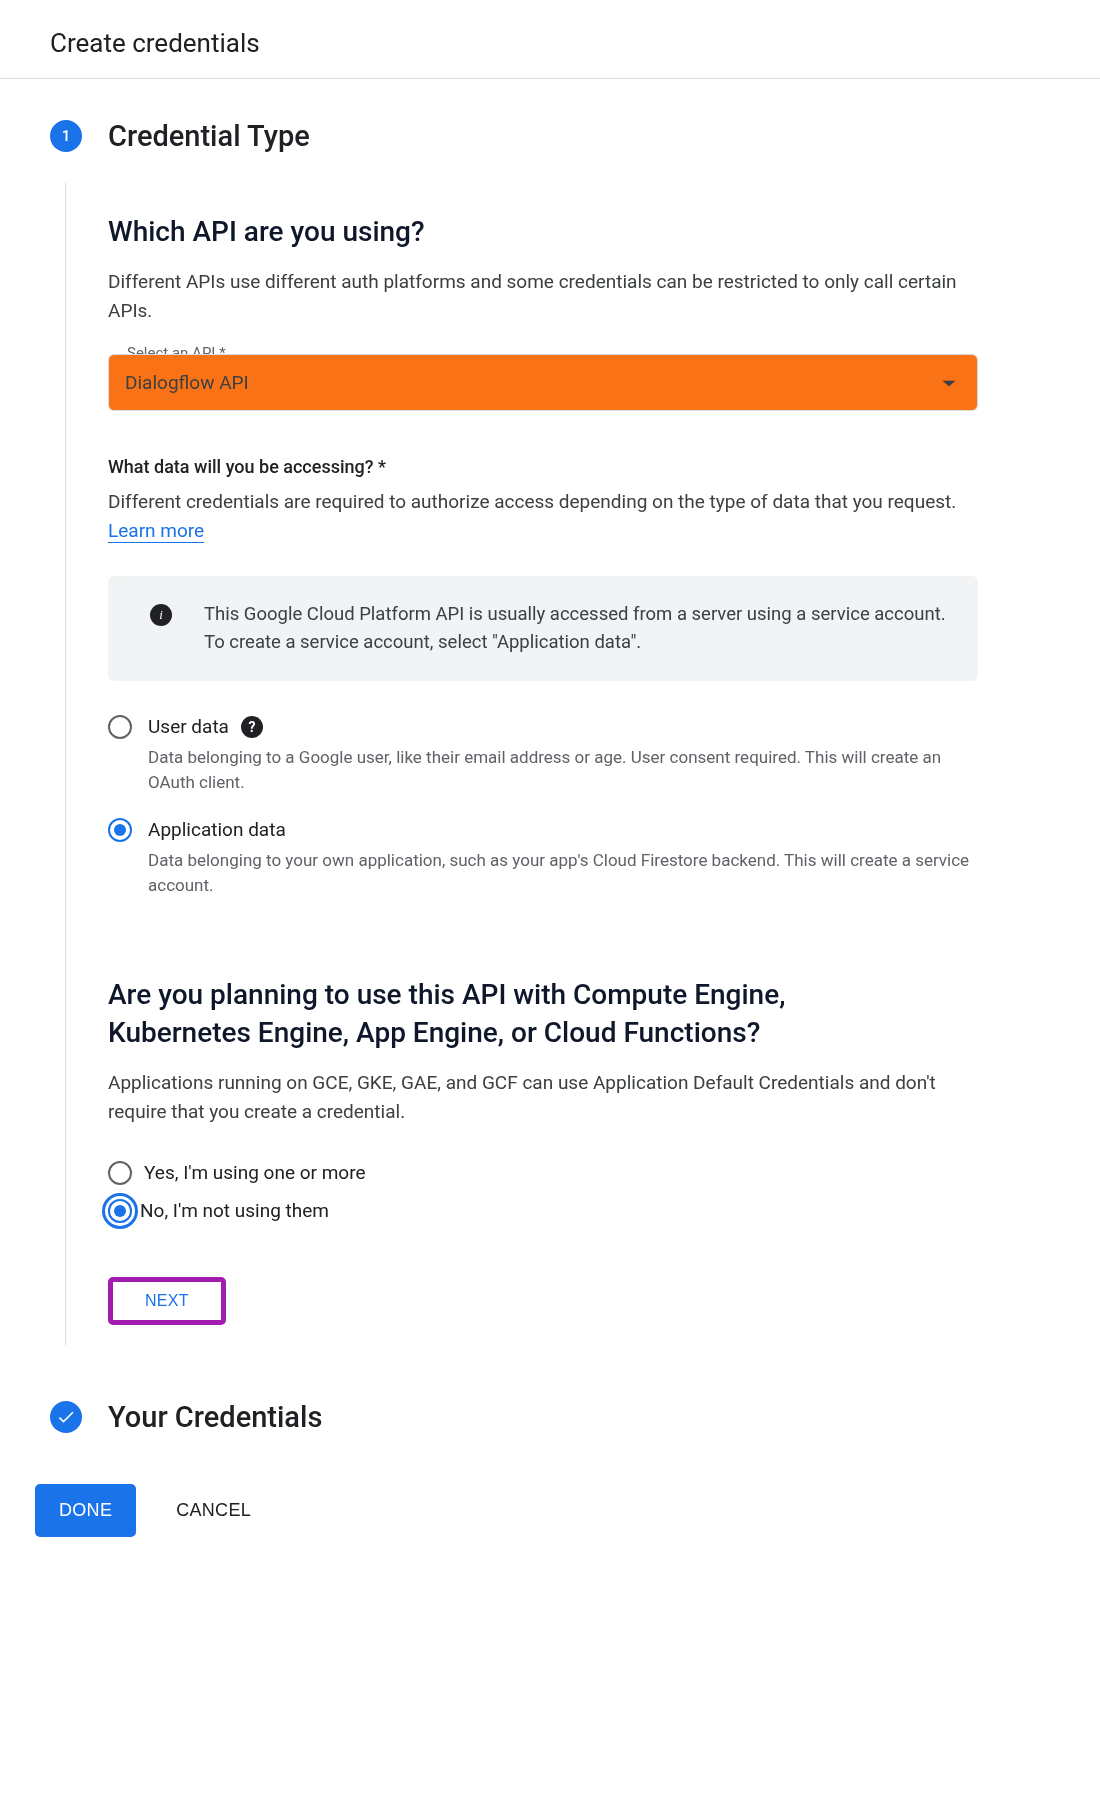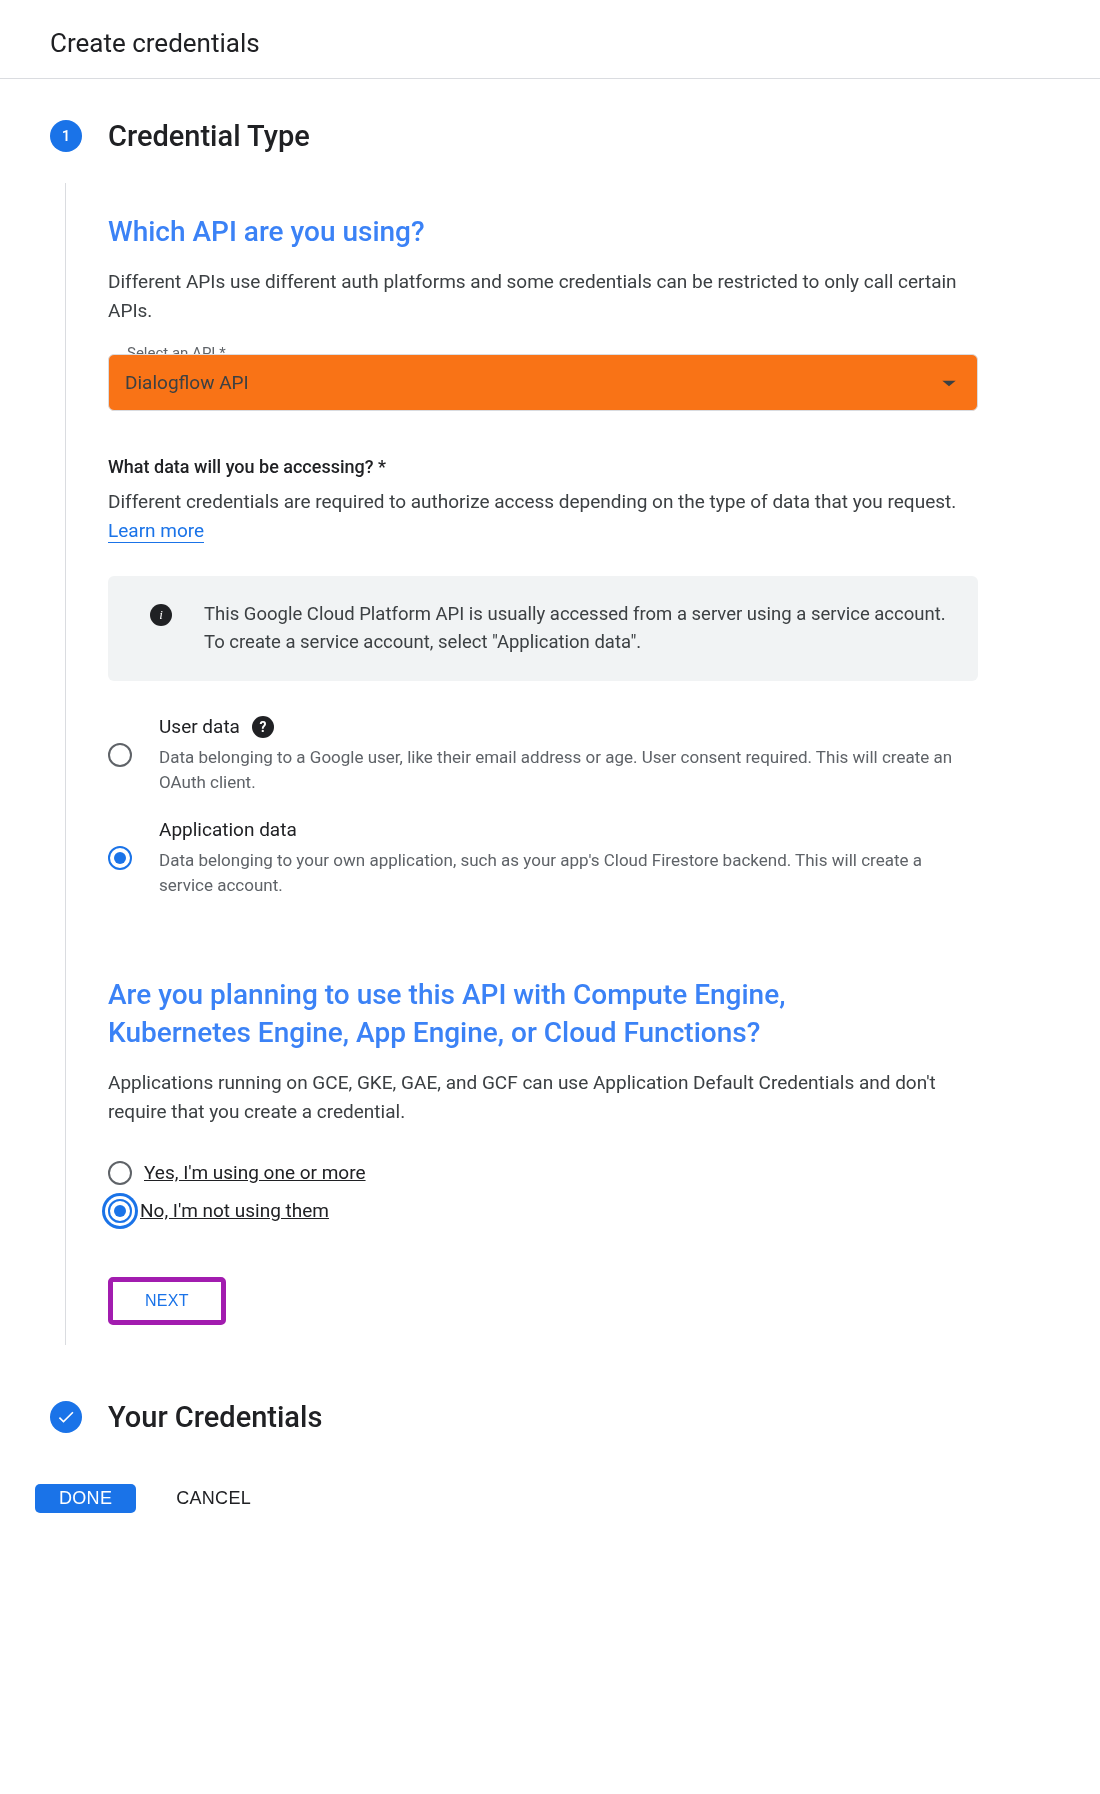--- a/index.html
+++ b/index.html
@@ -60,21 +60,21 @@
     padding-left: 42px;
     border-left: 1px solid #dadce0;
     margin-top: 30px;
     margin-bottom: 55px;
     padding-top: 30px;
     padding-bottom: 20px;
   }
   .section-h {
     font-size: 28px;
     font-weight: 500;
-    color: #3b82f6;
+    color: #0f172a;
     line-height: 1.35;
     margin-bottom: 16px;
   }
   .section-p {
     font-size: 19px;
     color: #3c4043;
     line-height: 1.55;
     margin-bottom: 28px;
     max-width: 870px;
   }
@@ -152,22 +152,22 @@
     font-size: 18.5px;
     color: #3c4043;
     line-height: 1.55;
   }
   .radio-group {
     margin-top: 34px;
     max-width: 870px;
   }
   .radio-item {
     display: flex;
-    align-items: center;
-    gap: 27px;
+    align-items: flex-start;
+    gap: 16px;
     margin-bottom: 24px;
     cursor: pointer;
   }
   .radio-circle {
     flex: 0 0 24px;
     width: 24px;
     height: 24px;
     border-radius: 50%;
     border: 2px solid #5f6368;
     margin-top: 0;
@@ -211,21 +211,21 @@
     border-radius: 50%;
     background: #202124;
     color: #fff;
     display: inline-flex;
     align-items: center;
     justify-content: center;
     font-size: 14px;
     font-weight: 700;
   }
   .block-spacer { height: 55px; }
-  .radio-group2 .radio-item { margin-bottom: 14px; align-items: center; gap: 12px; text-decoration: underline;}
+  .radio-group2 .radio-item { margin-bottom: 14px; align-items: center; gap: 12px;}
   .radio-group2 .radio-title { font-size: 19px; }
   .next-btn {
     margin-top: 40px;
     display: inline-block;
     padding: 10px 32px;
     border: 5px solid #a21caf;
     border-radius: 5px;
     color: #1a73e8;
     font-weight: 500;
     font-size: 16px;
@@ -237,21 +237,21 @@
     display: flex;
     gap: 40px;
     align-items: center;
     margin-top: 50px;
     margin-left: -15px;
   }
   .done-btn {
     background: #1a73e8;
     color: #fff;
     border: none;
-    padding: 4px 24px;
+    padding: 16px 24px;
     font-size: 18px;
     font-weight: 500;
     border-radius: 5px;
     cursor: pointer;
     letter-spacing: 0.3px;
   }
   .cancel-btn {
     background: none;
     border: none;
     color: #202124;

